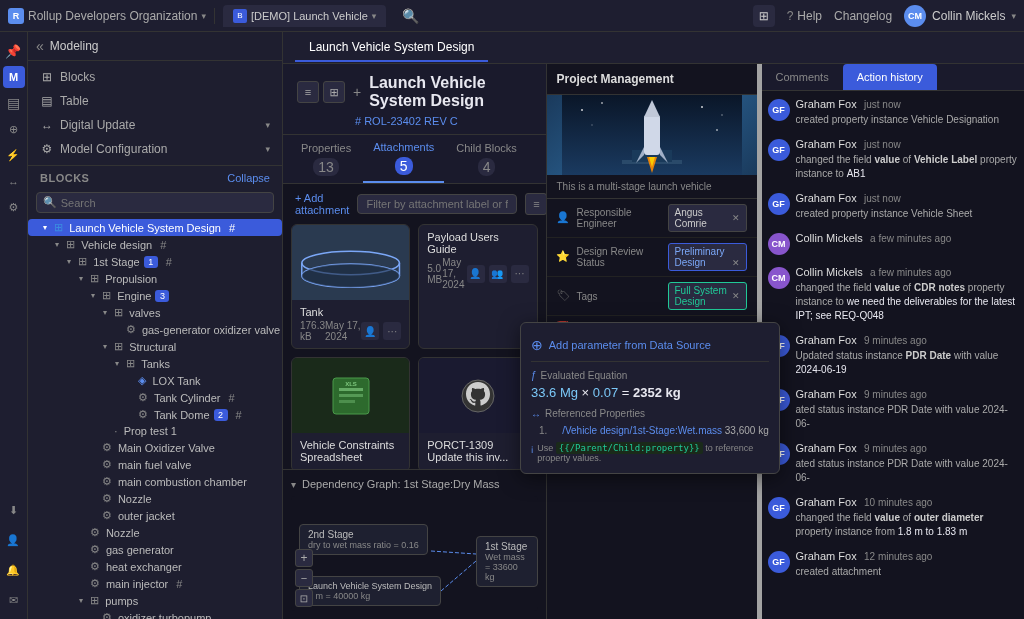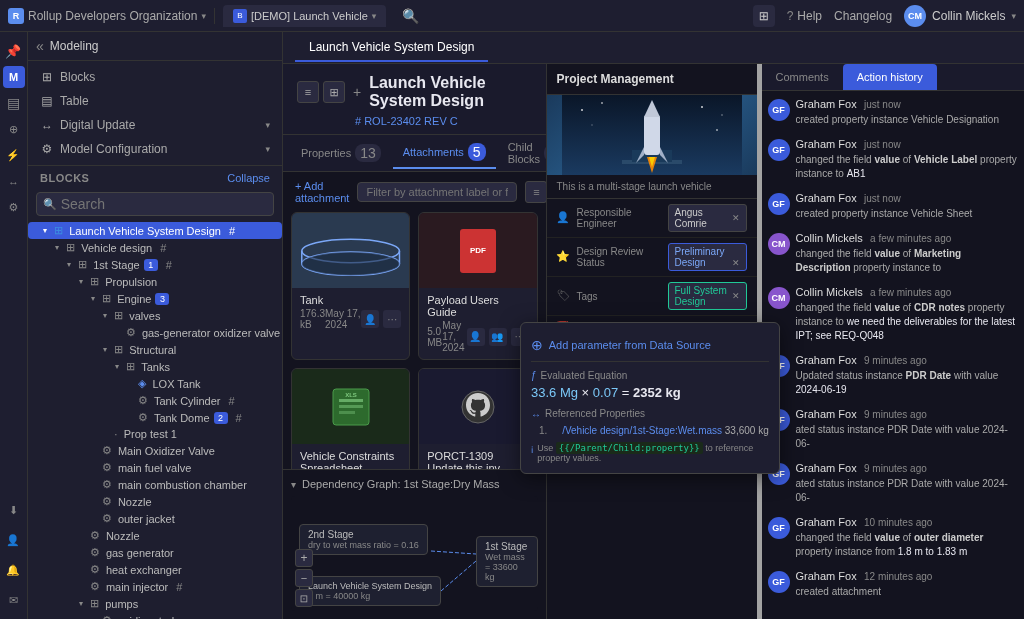--- a/index.html
+++ b/index.html
@@ -24,21 +24,21 @@
     .sidebar { width: 255px; background: #1e1e2f; border-right: 1px solid #333; display: flex; flex-direction: column; flex-shrink: 0; overflow: hidden; }
     .sidebar-header { display: flex; align-items: center; justify-content: space-between; padding: 6px 8px; border-bottom: 1px solid #333; }
     .sidebar-header-title { font-size: 12px; color: #ccc; font-weight: 500; }
     .sidebar-nav { padding: 4px 0; border-bottom: 1px solid #333; }
     .sidebar-nav-item { display: flex; align-items: center; gap: 6px; padding: 5px 12px; cursor: pointer; color: #aaa; font-size: 12px; }
     .sidebar-nav-item .icon { width: 14px; height: 14px; display: flex; align-items: center; justify-content: center; }
     .sidebar-section-header { display: flex; align-items: center; justify-content: space-between; padding: 6px 12px 4px; }
     .sidebar-section-label { font-size: 11px; color: #888; font-weight: 600; text-transform: uppercase; letter-spacing: 0.5px; }
     .sidebar-collapse-btn { font-size: 11px; color: #5b8dee; cursor: pointer; }
     .sidebar-search { margin: 4px 8px; background: #2a2a40; border: 1px solid #444; border-radius: 4px; display: flex; align-items: center; padding: 3px 6px; gap: 4px; }
-    .sidebar-search input { background: none; border: none; outline: none; color: #ccc; font-size: 14px; flex: 1; }
+    .sidebar-search input { background: none; border: none; outline: none; color: #ccc; font-size: 11px; flex: 1; }
     .tree { overflow-y: auto; flex: 1; padding: 2px 0; }
     .tree-item { display: flex; align-items: center; gap: 4px; padding: 2px 0; cursor: pointer; white-space: nowrap; }
     .tree-item.selected { background: #3b5bdb; border-radius: 4px; }
     .tree-item.selected span { color: white; }
     .tree-label { font-size: 11px; color: #bbb; }
     .tree-badge { background: #3b5bdb; color: white; font-size: 9px; padding: 1px 4px; border-radius: 3px; min-width: 14px; text-align: center; }
     .tree-hash { color: #888; font-size: 11px; }
     .indent1 { padding-left: 12px; }
     .indent2 { padding-left: 24px; }
     .indent3 { padding-left: 36px; }
@@ -56,21 +56,21 @@
 
     .content-main { display: flex; flex: 1; overflow: hidden; }
     .block-detail { flex: 1; display: flex; flex-direction: column; overflow: hidden; border-right: 1px solid #333; }
     .block-header { padding: 10px 14px 6px; border-bottom: 1px solid #333; background: #1a1a2c; }
     .block-title-row { display: flex; align-items: center; gap: 8px; margin-bottom: 4px; }
     .block-icon-btns { display: flex; gap: 4px; }
     .block-icon-btn { width: 22px; height: 22px; background: #2a2a40; border: 1px solid #444; border-radius: 3px; display: flex; align-items: center; justify-content: center; cursor: pointer; color: #aaa; font-size: 11px; }
     .block-title { font-size: 16px; font-weight: 600; color: #e8e8f0; }
     .block-ref { font-size: 11px; color: #5b8dee; }
     .block-tabs { display: flex; align-items: center; gap: 2px; padding: 0 8px; border-bottom: 1px solid #333; background: #1a1a2c; }
-    .block-tab { padding: 6px 10px; font-size: 11px; color: #888; cursor: pointer; display: flex; align-items: center; gap: 4px; }
+    .block-tab { padding: 6px 10px; font-size: 11px; color: #888; cursor: pointer; display: flex; align-items: center; gap: 4px; flex-direction: column; }
     .block-tab.active { color: #5b8dee; border-bottom: 2px solid #5b8dee; }
     .block-tab-count { background: #2a2a40; padding: 1px 5px; border-radius: 8px; font-size: 14px; }
     .block-tab-count.blue { background: #3b5bdb; color: white; }
 
     .attachments-area { flex: 1; overflow-y: auto; padding: 8px; }
     .attachments-toolbar { display: flex; align-items: center; gap: 8px; margin-bottom: 8px; padding: 0 4px; }
     .add-attachment-btn { display: flex; align-items: center; gap: 4px; font-size: 11px; color: #5b8dee; cursor: pointer; }
     .attachment-filter { flex: 1; background: #2a2a40; border: 1px solid #444; border-radius: 4px; padding: 3px 8px; font-size: 11px; color: #888; }
     .view-toggle { display: flex; gap: 2px; }
     .view-btn { width: 22px; height: 22px; background: #2a2a40; border: 1px solid #444; border-radius: 3px; display: flex; align-items: center; justify-content: center; cursor: pointer; color: #888; font-size: 11px; }
@@ -449,25 +449,20 @@
                     <span>May 17, 2024</span>
                     <div class="attachment-actions">
                       <div class="att-action">👤</div>
                       <div class="att-action">···</div>
                     </div>
                   </div>
                 </div>
               </div>
 
               <div class="attachment-card">
-                <div class="attachment-preview" style="background:#2a1a20;height:75px;flex-direction:column;gap:4px">
-                  <div style="width:36px;height:44px;background:#cc3333;border-radius:3px;display:flex;align-items:center;justify-content:center;flex-direction:column;gap:2px">
-                    <span style="color:white;font-size:8px;font-weight:700">PDF</span>
-                  </div>
-                </div>
                 <div class="attachment-info">
                   <div class="attachment-name">Payload Users Guide</div>
                   <div class="attachment-meta">
                     <span>5.0 MB</span>
                     <span>May 17, 2024</span>
                     <div class="attachment-actions">
                       <div class="att-action">👤</div>
                       <div class="att-action">👥</div>
                       <div class="att-action">···</div>
                     </div>
@@ -668,21 +663,20 @@
                 <span class="activity-time">just now</span>
                 <div class="activity-text">created property instance Vehicle Sheet</div>
               </div>
             </div>
 
             <div class="activity-item">
               <div class="activity-avatar" style="background:#8855cc">CM</div>
               <div class="activity-content">
                 <span class="activity-author">Collin Mickels</span>
                 <span class="activity-time">a few minutes ago</span>
-                <div class="activity-text">changed the field <strong>value</strong> of <strong>Marketing Description</strong> property instance to</div>
               </div>
             </div>
 
             <div class="activity-item">
               <div class="activity-avatar" style="background:#8855cc">CM</div>
               <div class="activity-content">
                 <span class="activity-author">Collin Mickels</span>
                 <span class="activity-time">a few minutes ago</span>
                 <div class="activity-text">changed the field <strong>value</strong> of <strong>CDR notes</strong> property instance to <span class="highlight">we need the deliverables for the latest IPT; see REQ-Q048</span></div>
               </div>

